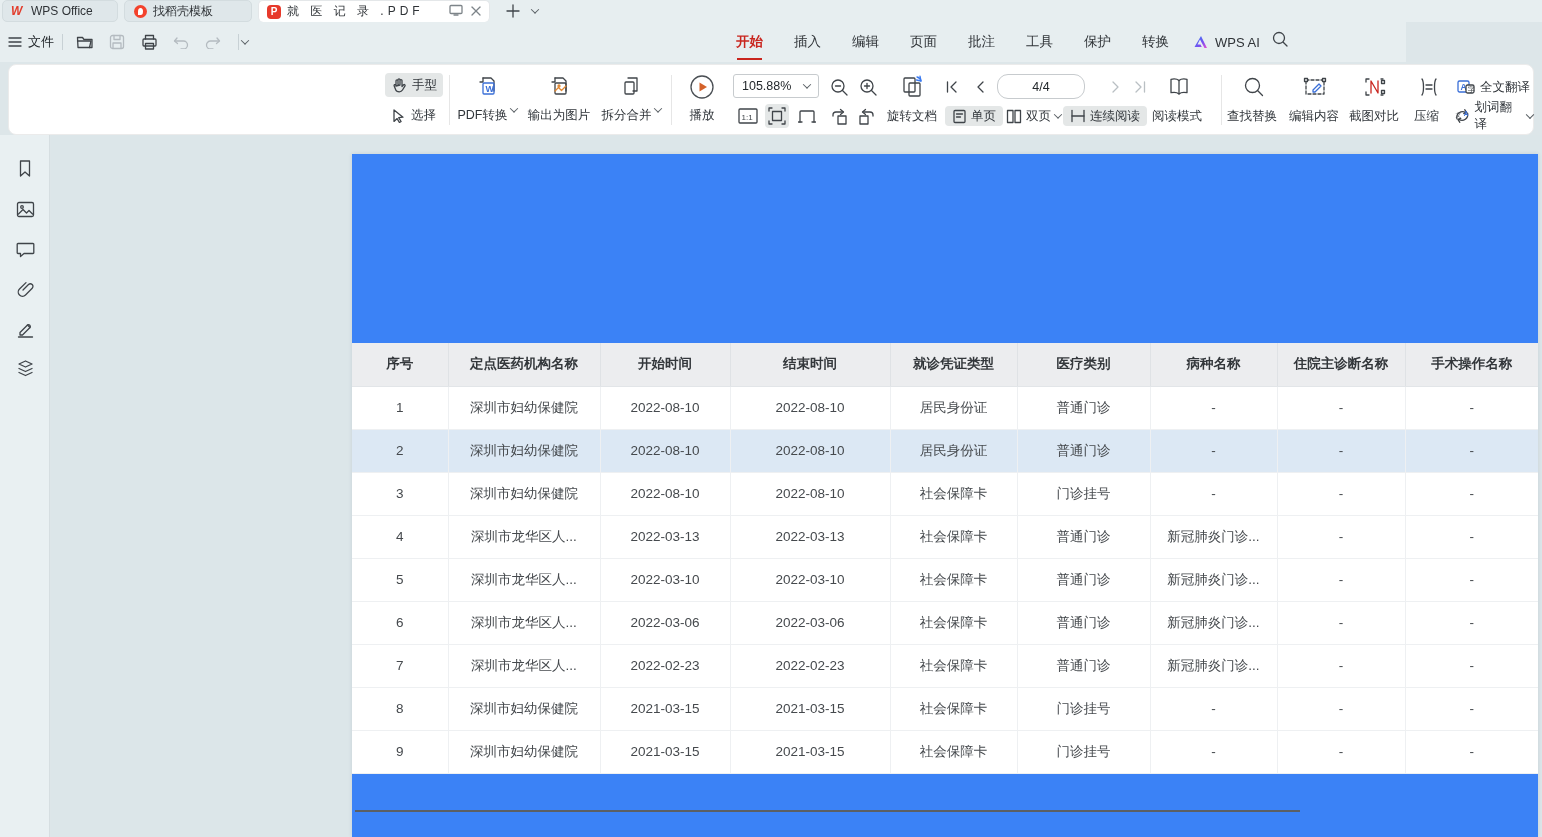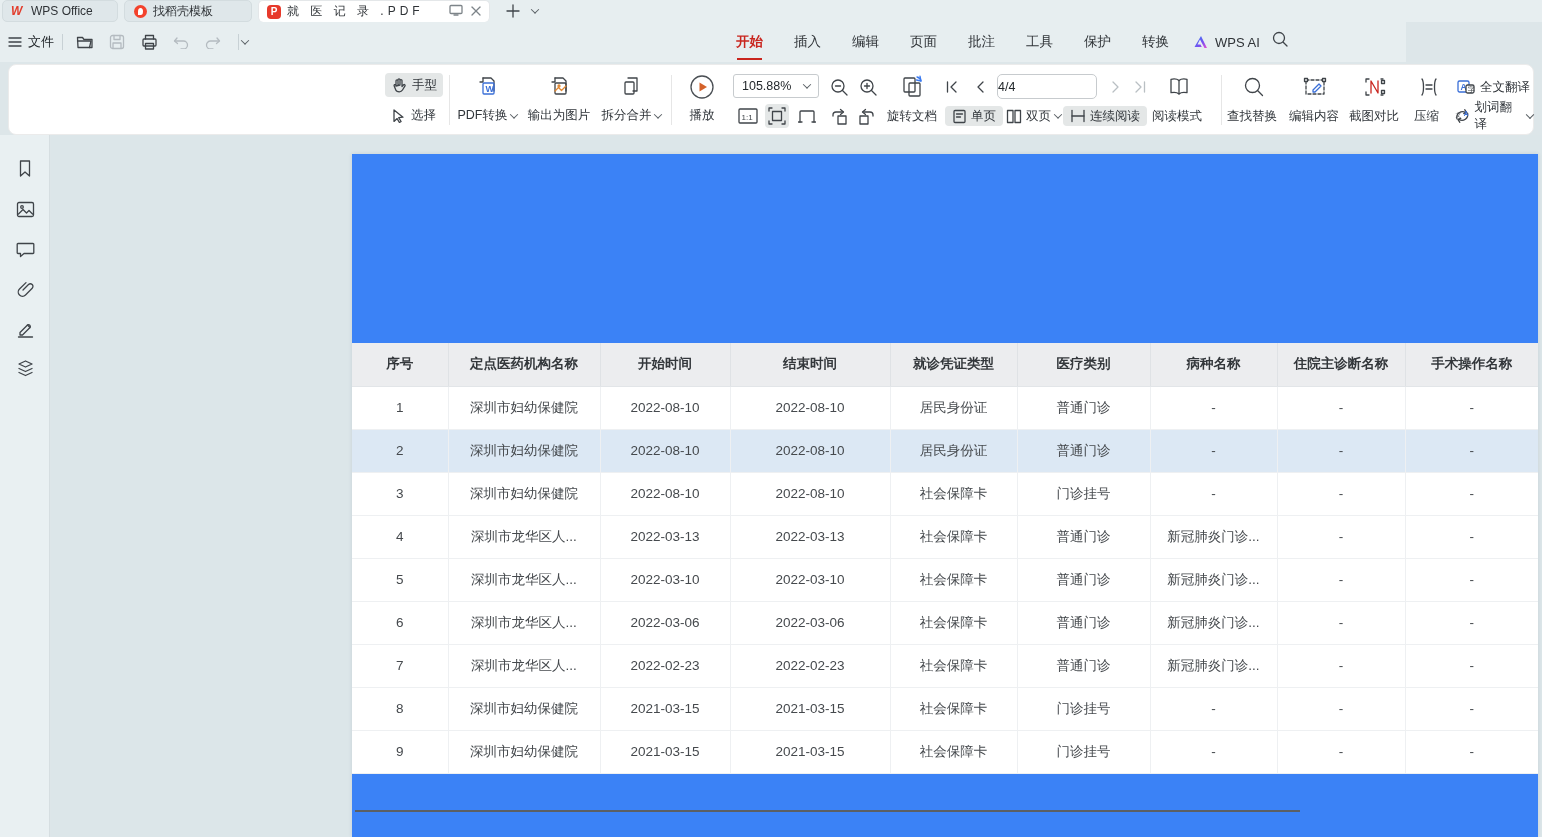--- a/index.html
+++ b/index.html
@@ -38,28 +38,28 @@
 
   
   .ribbon { position:absolute; left:8px; top:64px; width:1526px; height:71px; background:#ffffff;
             border:1px solid #ebebeb; border-radius:8px; }
   .rdiv { position:absolute; top:10px; width:1px; height:50px; background:#e6e6e6; }
   .tool-sm { position:absolute; height:24px; display:flex; align-items:center; gap:5px; font-size:12.5px;
              color:#30353a; padding:0 6px; border-radius:4px; }
   .tool-sm.on { background:#e4e7e7; }
   .bigbtn { position:absolute; top:6px; width:74px; height:58px; display:flex; flex-direction:column;
             align-items:center; justify-content:space-between; padding:3px 0 5px; }
-  .biglabel { font-size:12.5px; color:#30353a; display:flex; align-items:center; gap:3px; }
+  .biglabel { font-size:12.5px; color:#30353a; display:flex; align-items:flex-start; gap:3px; }
   .chev { width:6px; height:6px; border-right:1.3px solid #5a6065; border-bottom:1.3px solid #5a6065;
           transform:rotate(45deg) translate(-1px,-1px); display:inline-block; }
   .zoombox { position:absolute; left:724px; top:9px; width:86px; height:24px; border:1px solid #c7cbce;
              border-radius:3px; background:#fff; display:flex; align-items:center; font-size:12.5px;
              color:#23282c; padding:0 8px; justify-content:space-between; }
-  .pageinput { position:absolute; left:988px; top:9px; width:100px; height:25px; border:1px solid #c7cbce;
-             border-radius:5px; background:#fff; display:flex; align-items:center; justify-content:flex-start;
+  .pageinput { position:absolute; left:988px; top:9px; width:88px; height:25px; border:1px solid #c7cbce;
+             border-radius:11px; background:#fff; display:flex; align-items:center; justify-content:center;
              font-size:12.5px; color:#23282c; }
   .navbtn { position:absolute; top:11px; width:22px; height:22px; display:flex; align-items:center; justify-content:center; }
   .navbtn.disabled svg { stroke:#b9bfc3; }
   .ricon { position:absolute; top:9px; width:26px; height:26px; display:flex; align-items:center; justify-content:center; }
   .ricon2 { position:absolute; top:39px; width:24px; height:24px; display:flex; align-items:center; justify-content:center; border-radius:4px; }
   .ricon2.on { background:#e4e7e7; }
   .rowlabel { position:absolute; top:41px; font-size:12.5px; color:#30353a; display:flex; align-items:center; gap:4px; height:20px; }
   .rowlabel.on { background:#e4e7e7; border-radius:4px; padding:0 7px; }
   .toprowlabel { position:absolute; top:12px; font-size:12.5px; color:#30353a; display:flex; align-items:center; gap:5px; height:20px; }
 

